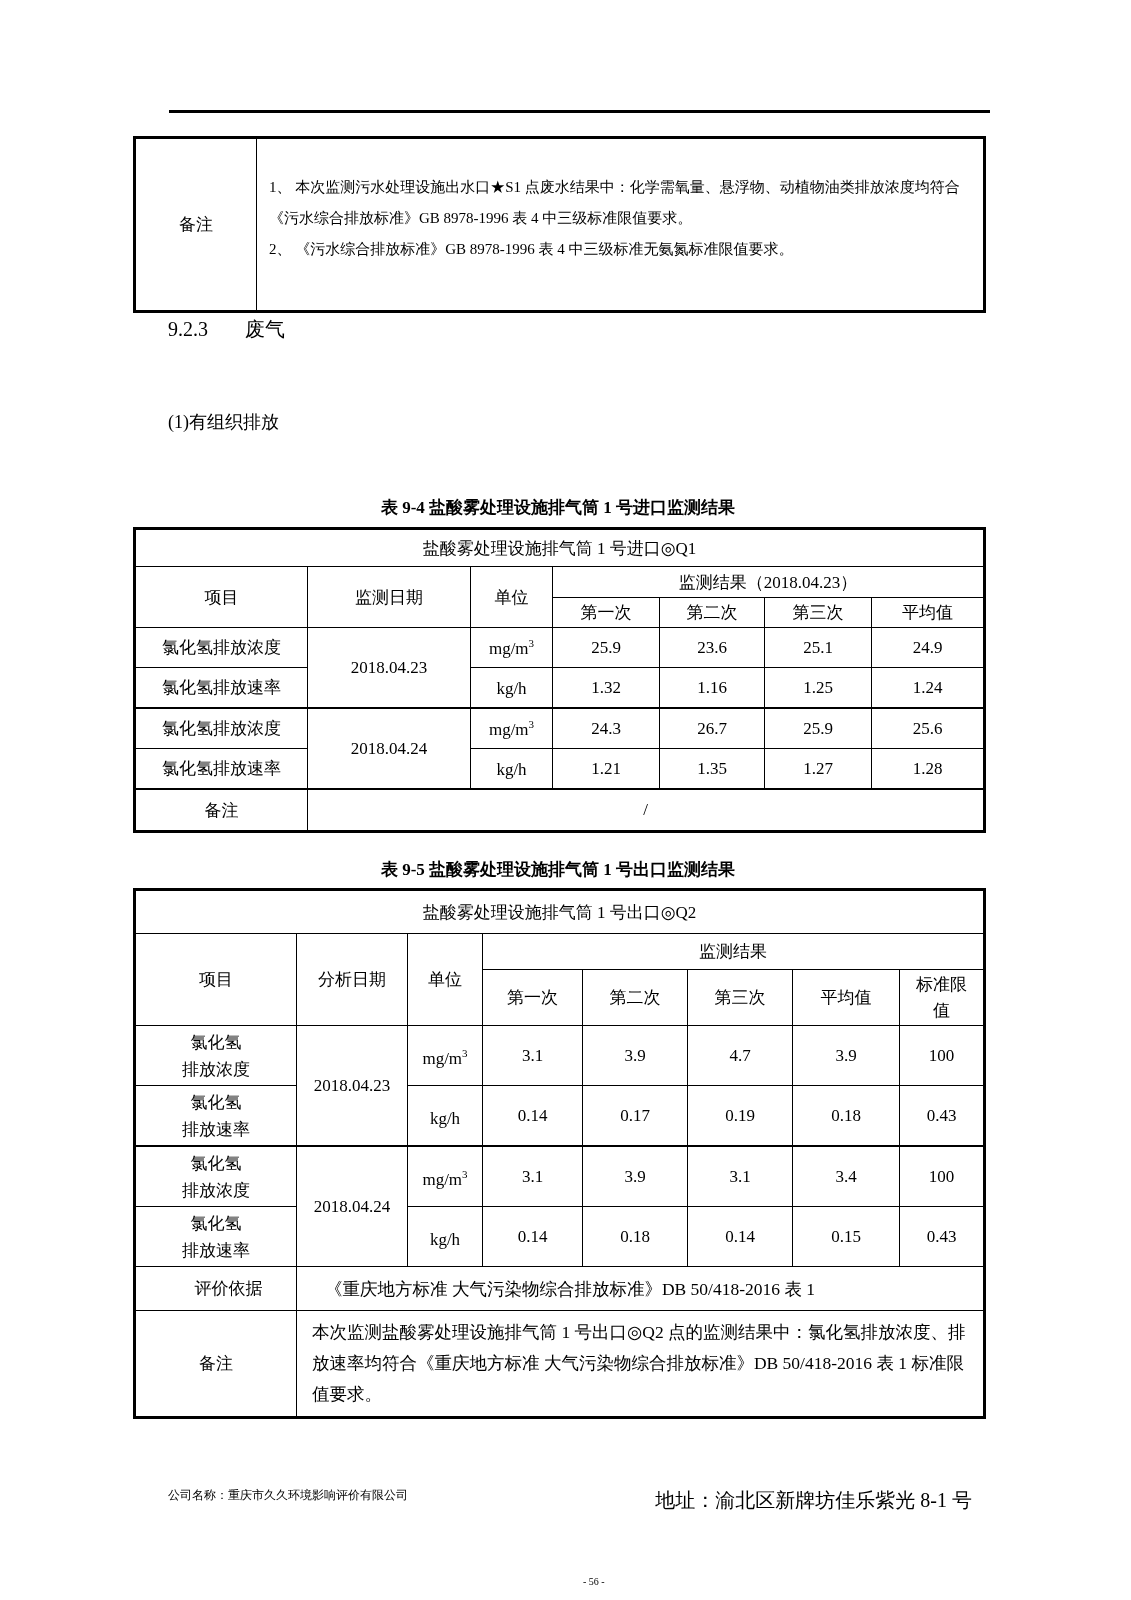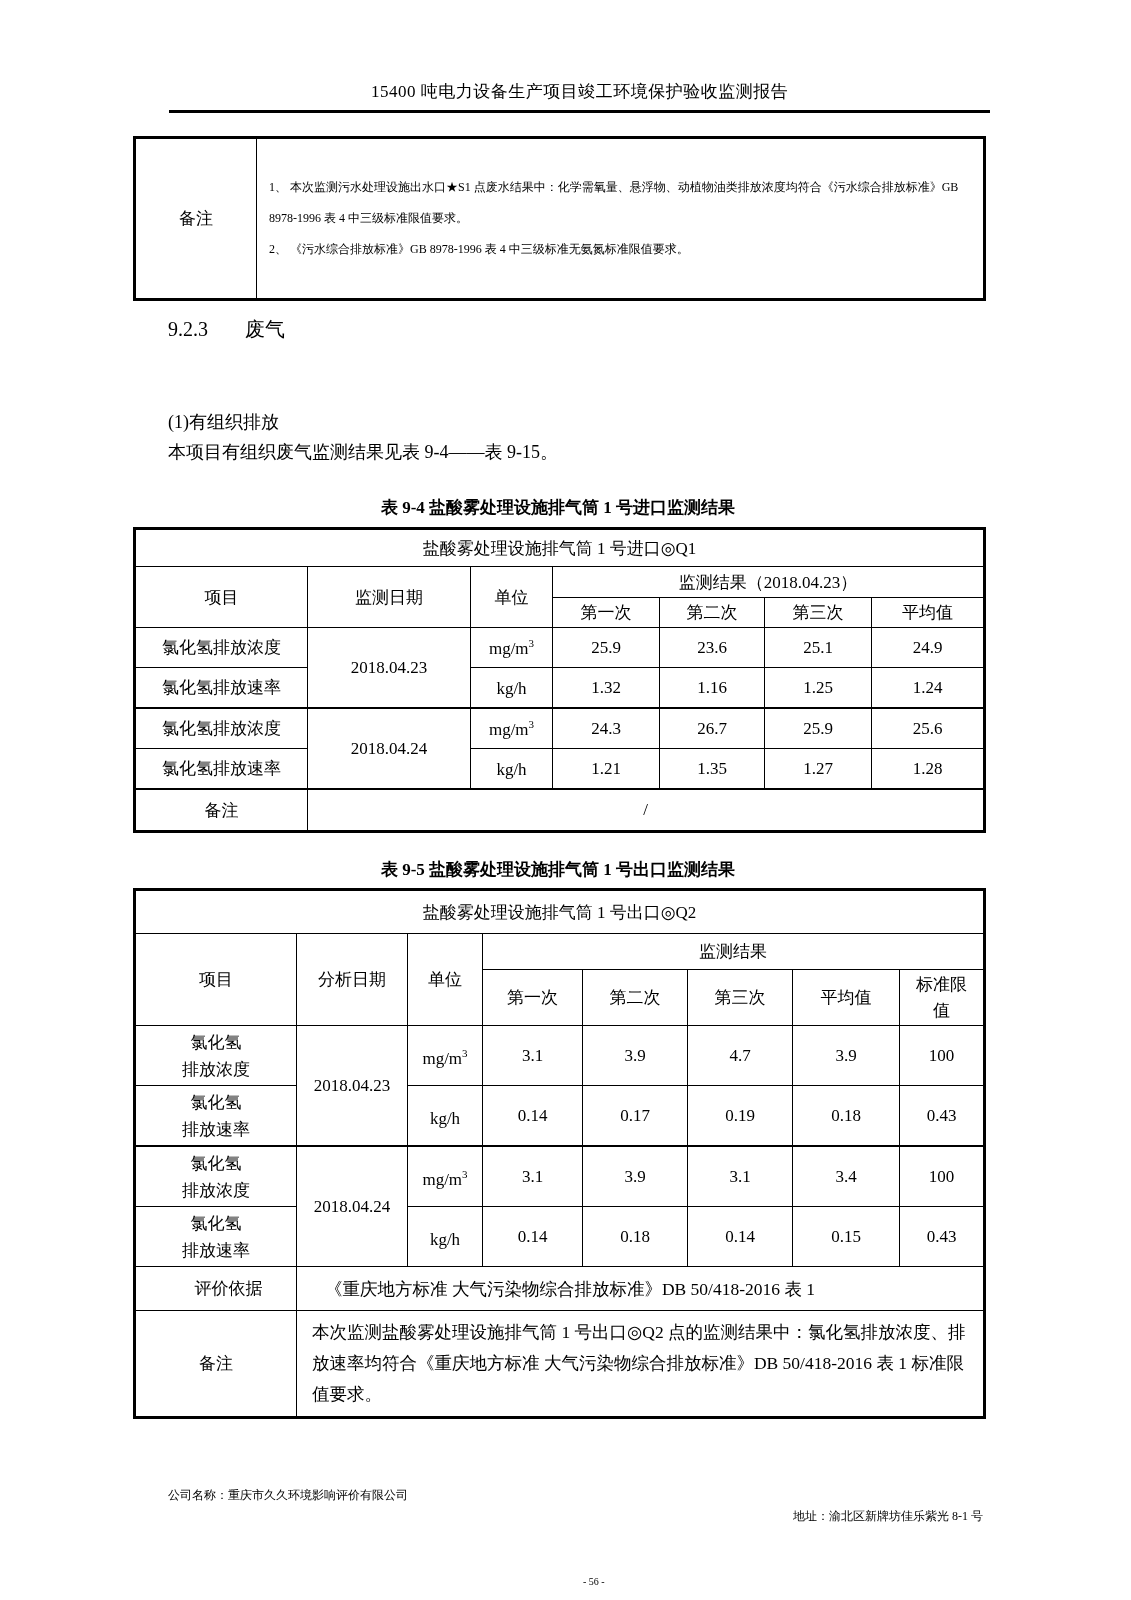--- a/index.html
+++ b/index.html
@@ -15,21 +15,21 @@
   .t{position:absolute;border-collapse:collapse;table-layout:fixed;
      border:3px solid #000;background:#fff;}
   .t td{border:1px solid #000;text-align:center;vertical-align:middle;
         font-size:17px;padding:0 3px;}
   .t td.left{text-align:left;}
   tr.sep td{border-top-width:2px;}
   sup{font-size:11px;}
   
   .remark-t{left:133px;top:136px;width:850px;}
   .remark-t td{height:143px;}
-  .remark-t .content{padding:8px 14px 8px 12px;line-height:31px;font-size:12px;
+  .remark-t .content{padding:8px 14px 20px 12px;line-height:31px;font-size:15px;
                      vertical-align:middle;}
   
   .h2{position:absolute;top:316px;left:168px;font-size:20px;font-weight:normal;}
   .h2 .h2t{margin-left:37px;font-family:"Liberation Sans","DejaVu Sans",sans-serif;}
   .para{position:absolute;left:168px;font-size:18px;}
   .caption{position:absolute;left:133px;width:850px;text-align:center;
            font-weight:bold;font-size:17px;}
   
   .t94{left:133px;top:527px;width:850px;}
   .t94 tr.rTitle td{height:36px;}
@@ -44,28 +44,27 @@
   .t95 tr.rH2 td{height:55px;}
   .t95 tr.rD td{height:59px;line-height:27px;}
   .t95 tr.rB td{height:43px;padding-left:28px;}
   .t95 tr.rR td{height:92px;}
   .t95 .basis-val{padding-left:15px;font-size:17.5px;}
   .t95 .remark-val{padding:6px 12px 6px 15px;line-height:31px;font-size:17.5px;}
   .wrap3{display:inline-block;width:3em;line-height:26px;}
   
   .f-left{position:absolute;top:1487px;left:168px;font-size:12px;}
   .f-center{position:absolute;top:1576px;left:583px;font-size:10px;}
-  .f-right{position:absolute;top:1487px;right:148px;font-size:12px;margin-top:21px;}
+  .f-right{position:absolute;top:1487px;right:159px;font-size:20px;}
 </style>
 </head>
 <body>
 
 <div class="page">
 
-  <div class="hdr">15400 吨电力设备生产项目竣工环境保护验收监测报告</div>
   <div class="hdr-rule"></div>
 
   <table class="t remark-t">
     <colgroup>
         <col style="width:122px">
         <col style="width:728px">
       </colgroup>
     <tbody>
       <tr>
         <td>备注</td>
@@ -74,21 +73,20 @@
           <div>2、 《污水综合排放标准》GB 8978-1996 表 4 中三级标准无氨氮标准限值要求。</div>
         </td>
       </tr>
     </tbody>
   </table>
 
   <div class="h2">
     <span>9.2.3</span><span class="h2t">废气</span>
   </div>
   <div class="para" style="top:383px;margin-top:27px;">(1)有组织排放</div>
-  <div class="para" style="top:440px;">本项目有组织废气监测结果见表 9-4——表 9-15。</div>
 
   <div class="caption" style="top:496px;">表 9-4 盐酸雾处理设施排气筒 1 号进口监测结果</div>
   <table class="t t94">
     <colgroup>
       <col style="width:173px">
         <col style="width:163px">
         <col style="width:82px">
       <col style="width:107px">
         <col style="width:105px">
         <col style="width:107px">

